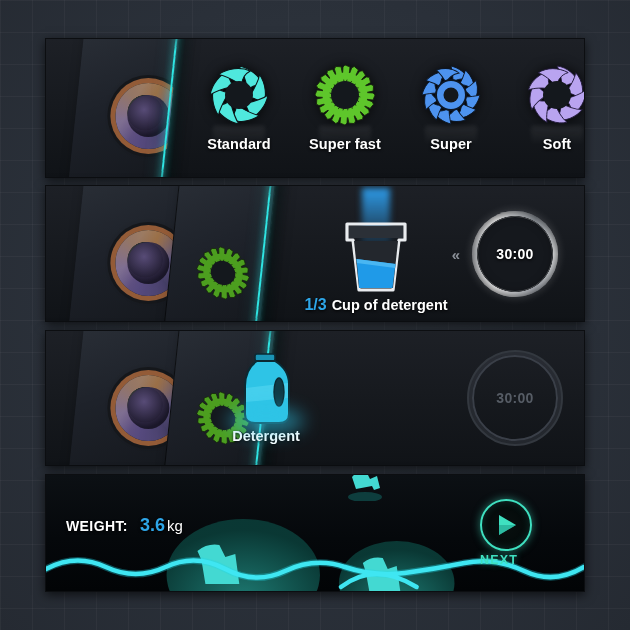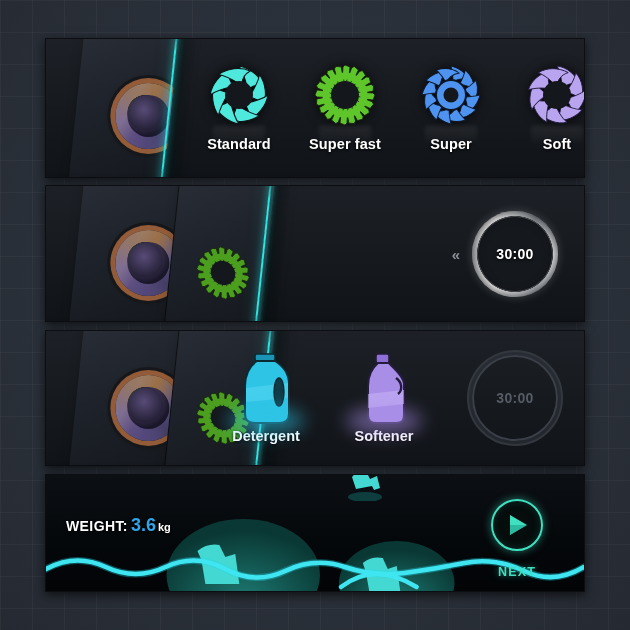--- a/index.html
+++ b/index.html
@@ -162,26 +162,26 @@
   .bottle svg{display:block;}
   .b-lbl{color:#fff;font-size:14.5px;font-weight:bold;white-space:nowrap;text-shadow:0 1px 3px #000;}
   .glow{position:absolute;left:50%;top:56px;transform:translateX(-50%);width:76px;height:26px;border-radius:50%;filter:blur(9px);opacity:.55;}
 
   
   .weight{
     position:absolute;left:20px;top:40px;white-space:nowrap;
     text-shadow:0 1px 3px #000;
   }
   .w-lab{color:#fff;font-size:14px;font-weight:bold;letter-spacing:.4px;}
-  .w-val{color:#2ea6e8;font-size:18px;font-weight:bold;margin-left:3px;}
-  .w-unit{color:#fff;font-size:11px;font-weight:bold;margin-left:2px;}
+  .w-val{color:#2ea6e8;font-size:18px;font-weight:bold;margin-left:12px;}
+  .w-unit{color:#fff;font-size:15px;font-weight:normal;margin-left:2px;}
 
   .next-wrap{
     position:absolute;right:30px;top:24px;width:74px;
-    display:flex;flex-direction:column;align-items:center;gap:14px;
+    display:flex;flex-direction:column;gap:2px;
   }
   .next-btn{
     width:52px;height:52px;border-radius:50%;
     border:2px solid #3fe0c0;
     display:flex;align-items:center;justify-content:center;
     box-shadow:0 0 9px rgba(63,224,192,.5), inset 0 0 9px rgba(63,224,192,.18);
     background:radial-gradient(circle,#08100f 0%,#030708 100%);
   }
   .next-lbl{color:#3fe0c0;font-size:12.5px;font-weight:bold;letter-spacing:1.2px;text-shadow:0 0 6px rgba(63,224,192,.6);}
 
@@ -338,20 +338,35 @@
           <use href="#t2" transform="rotate(300 31 31)"></use>
           <use href="#t2" transform="rotate(320 31 31)"></use>
           <use href="#t2" transform="rotate(340 31 31)"></use>
         </g>
         <circle cx="31" cy="31" r="19" fill="none" stroke="#4c9e1f" stroke-width="7"></circle>
         <circle cx="31" cy="31" r="14" fill="#14181d"></circle>
       </svg>
     </div>
     <div class="divider d2"></div>
 
+    <div class="cup-wrap">
+      <div class="pour-beam"></div>
+      <div class="cup">
+        <svg width="82" height="78" viewBox="0 0 82 78">
+          <path d="M12 6 H70 V22 H64 L58 72 H24 L18 22 H12 Z" fill="none" stroke="#e9ecef" stroke-width="3.2" stroke-linejoin="round"></path>
+          <path d="M14 8 H68 V20 H14 Z" fill="#2b3037"></path>
+          <path d="M19 23 H63 L58 70 H24 Z" fill="#23272d"></path>
+          <path d="M21.5 41 L60.5 46 L57.5 70 H24.2 Z" fill="#1f9ae8"></path>
+          <path d="M21.5 41 L60.5 46 L60 50 L21.9 45 Z" fill="#49b6f2"></path>
+        </svg>
+      </div>
+      <div class="cup-caption">
+        <span class="frac">1/3</span><span class="cap-txt">Cup of detergent</span>
+      </div>
+    </div>
 
     <div class="chev">«</div>
     <div class="timer timer-on">
       <span class="timer-val">30:00</span>
     </div>
   </div>
 
   <div class="panel p3">
     <div class="layer layerA">
       <div class="porthole">
@@ -394,30 +409,20 @@
         <div class="glow" style="background:#2ec4e6"></div>
         <svg width="58" height="74" viewBox="0 0 58 74">
           <rect x="18" y="2" width="20" height="7" rx="2" fill="#1a94b5" stroke="#0b2a33" stroke-width="1.6"></rect>
           <path d="M20 9 C12 14 8 24 8 34 L8 62 C8 68 12 71 18 71 L42 71 C48 71 52 68 52 62 L52 32 C52 22 46 14 38 9 Z" fill="#2ec4e6" stroke="#0b2a33" stroke-width="2"></path>
           <path d="M9 36 L51 31 L51 46 L9 50 Z" fill="#5ad8f2" opacity=".55"></path>
           <ellipse cx="42" cy="40" rx="5" ry="14" fill="#0f3a46" stroke="#0b2a33" stroke-width="1.4"></ellipse>
         </svg>
         <span class="b-lbl">Detergent</span>
       </div>
 
-      <div class="bottle">
-        <div class="glow" style="background:#a98ee8"></div>
-        <svg width="52" height="74" viewBox="0 0 52 74">
-          <rect x="18" y="2" width="13" height="9" rx="2" fill="#8e6fd6" stroke="#241c3d" stroke-width="1.6"></rect>
-          <path d="M20 11 C13 17 10 26 10 34 L10 63 C10 69 13 71 19 71 L38 71 C44 71 46 69 46 63 L46 32 C46 24 36 17 31 11 Z" fill="#a98ee8" stroke="#241c3d" stroke-width="2"></path>
-          <path d="M10 42 L46 38 L46 52 L10 56 Z" fill="#c7b2f5" opacity=".6"></path>
-          <path d="M38 26 C44 30 45 38 40 42" fill="none" stroke="#241c3d" stroke-width="2.4"></path>
-        </svg>
-        <span class="b-lbl">Softener</span>
-      </div>
 
     </div>
 
     <div class="timer timer-off">
       <span class="timer-val">30:00</span>
     </div>
   </div>
 
   <div class="panel p4">
 

